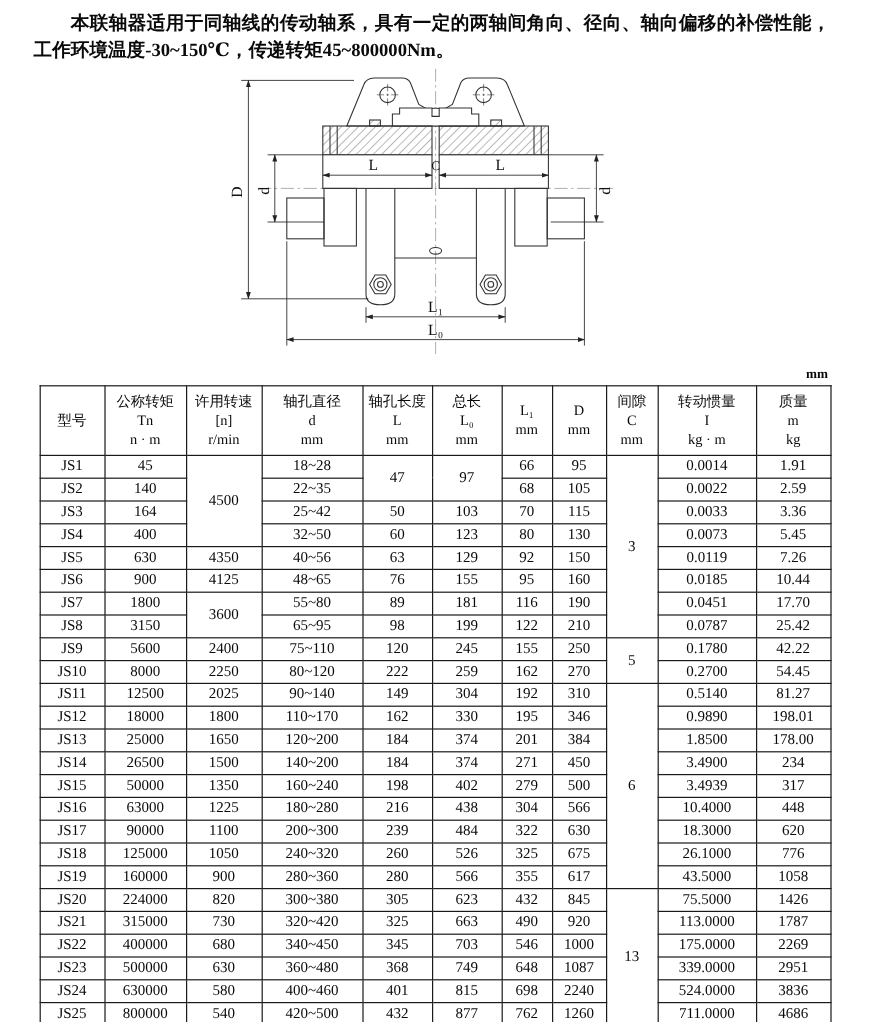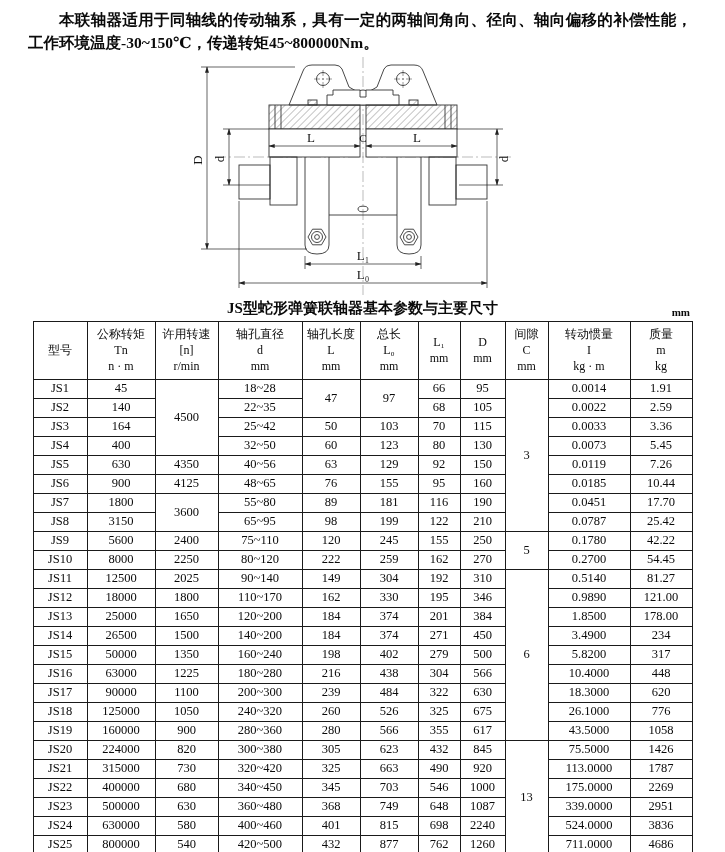--- a/index.html
+++ b/index.html
@@ -139,21 +139,20 @@
         <text class="dimtxt" x="134" y="85">L</text>
         <text class="dimtxt small" x="186" y="85">C</text>
         <text class="dimtxt" x="240" y="85">L</text>
         <text class="dimtxt" x="186" y="203">L₁</text>
         <text class="dimtxt" x="186" y="222">L₀</text>
       </g>
     </svg>
   </div>
 
   <div class="title-row">
-    <span class="table-title">JS型蛇形弹簧联轴器基本参数与主要尺寸</span>
     <span class="table-unit">mm</span>
   </div>
 
   <table>
     <colgroup>
       <col style="width:54px">
         <col style="width:68px">
         <col style="width:63px">
       <col style="width:84px">
         <col style="width:58px">
@@ -352,21 +351,21 @@
         <tr>
           <td>JS12</td>
           <td>18000</td>
           <td>1800</td>
           <td>110~170</td>
           <td>162</td>
           <td>330</td>
           <td>195</td>
           <td>346</td>
           <td>0.9890</td>
-          <td>121.00</td>
+          <td>198.01</td>
         </tr>
         <tr>
           <td>JS13</td>
           <td>25000</td>
           <td>1650</td>
           <td>120~200</td>
           <td>184</td>
           <td>374</td>
           <td>201</td>
           <td>384</td>
@@ -387,21 +386,21 @@
         </tr>
         <tr>
           <td>JS15</td>
           <td>50000</td>
           <td>1350</td>
           <td>160~240</td>
           <td>198</td>
           <td>402</td>
           <td>279</td>
           <td>500</td>
-          <td>5.8200</td>
+          <td>3.4939</td>
           <td>317</td>
         </tr>
         <tr>
           <td>JS16</td>
           <td>63000</td>
           <td>1225</td>
           <td>180~280</td>
           <td>216</td>
           <td>438</td>
           <td>304</td>

